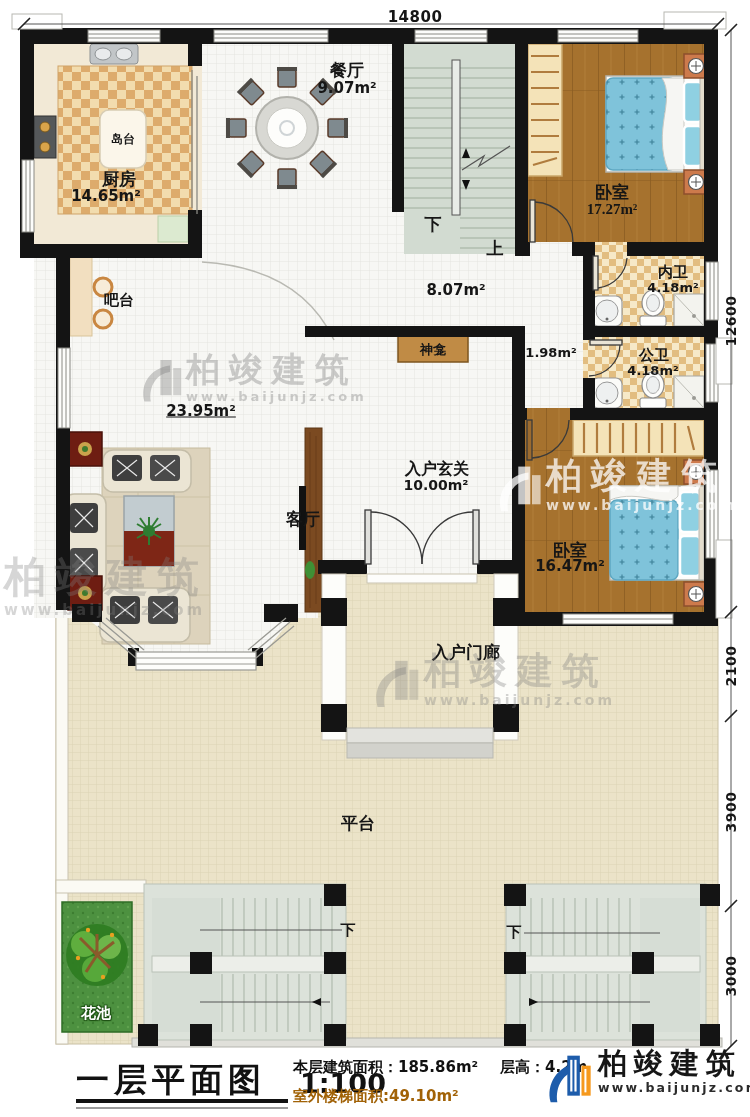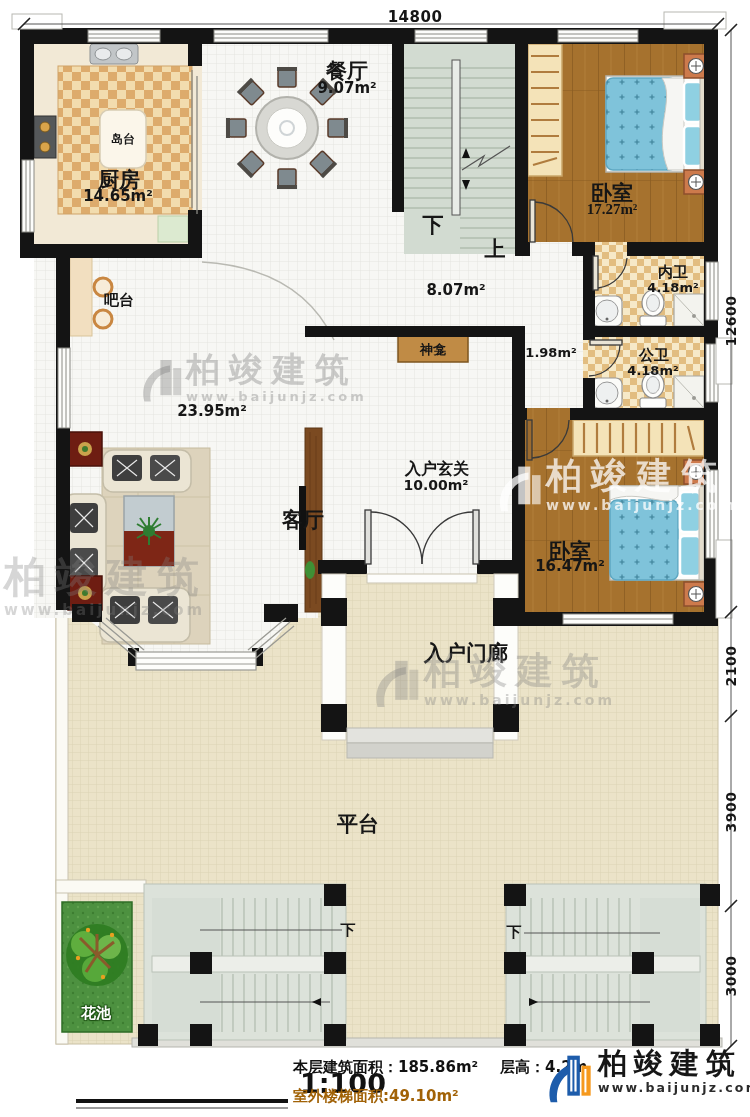--- a/index.html
+++ b/index.html
@@ -2,21 +2,21 @@
 <html><head>
 <meta charset="utf-8">
 <style>
   html,body{margin:0;padding:0;background:#ffffff;}
   #stage{position:relative;width:750px;height:1117px;background:#ffffff;overflow:hidden;
          font-family:"DejaVu Sans",sans-serif;}
   #planSvg{position:absolute;left:0;top:0;}
   .lbl{position:absolute;transform:translate(-50%,-50%);font-weight:bold;color:#161616;
        white-space:nowrap;line-height:1;}
   .lbl.vert{transform:translate(-50%,-50%) rotate(-90deg);}
-  .f17{font-size:21px;} .f16{font-size:16px;} .f15{font-size:15px;}
+  .f17{font-size:17px;font-family:Liberation Mono, monospace;} .f16{font-size:16px;} .f15{font-size:15px;}
   .f14{font-size:14px;} .f13{font-size:13px;} .f12{font-size:12px;}
   .dim{font-size:14px;letter-spacing:.5px;}
   .flower-lbl{color:#ffffff;text-shadow:-1px -1px 1px #1e5214,1px -1px 1px #1e5214,
               -1px 1px 1px #1e5214,1px 1px 1px #1e5214;}
   
   .wm{position:absolute;display:flex;align-items:flex-start;pointer-events:none;}
   .wm .wm-name{font-weight:bold;letter-spacing:9px;line-height:1;}
   .wm .wm-site{font-weight:bold;letter-spacing:3px;margin-top:3px;}
   .wm-gray{color:rgba(125,125,125,.38);}
   .wm-white{color:rgba(255,255,255,.75);}
@@ -482,35 +482,35 @@
 
 <div class="lbl dim" style="left:415px;top:17px;font-size:15px;">14800</div>
 <div class="lbl vert dim" style="left:731px;top:321px;">12600</div>
 <div class="lbl vert dim" style="left:731px;top:666px;">2100</div>
 <div class="lbl vert dim" style="left:731px;top:812px;">3900</div>
 <div class="lbl vert dim" style="left:731px;top:976px;">3000</div>
 
 <div class="lbl f17" style="left:347px;top:71px;">餐厅</div>
 <div class="lbl f15" style="left:347px;top:88px;">9.07m²</div>
 <div class="lbl f17" style="left:119px;top:180px;">厨房</div>
-<div class="lbl f15" style="left:118px;top:196px;text-align:right;">14.65m²</div>
+<div class="lbl f15" style="left:106px;top:196px;text-align:right;">14.65m²</div>
 <div class="lbl f12" style="left:123px;top:139px;">岛台</div>
 <div class="lbl f15" style="left:119px;top:300px;">吧台</div>
 <div class="lbl f17" style="left:433px;top:225px;">下</div>
 <div class="lbl f17" style="left:495px;top:249px;">上</div>
 <div class="lbl f17" style="left:612px;top:193px;">卧室</div>
 <div class="lbl f15" style="left:612px;top:209px;font-family:Liberation Serif, serif;">17.27m²</div>
 <div class="lbl f15" style="left:673px;top:272px;">内卫</div>
 <div class="lbl f13" style="left:673px;top:287px;">4.18m²</div>
 <div class="lbl f15" style="left:456px;top:290px;">8.07m²</div>
 <div class="lbl f15" style="left:654px;top:355px;">公卫</div>
 <div class="lbl f13" style="left:653px;top:370px;">4.18m²</div>
 <div class="lbl f13" style="left:551px;top:352px;">1.98m²</div>
 <div class="lbl f13" style="left:433px;top:349px;">神龛</div>
-<div class="lbl f15" style="left:212px;top:411px;">23.95m²</div>
+<div class="lbl f15" style="left:201px;top:411px;text-decoration:underline;">23.95m²</div>
 <div class="lbl f17" style="left:256px;top:520px;margin-left:47px;">客厅</div>
 <div class="lbl f16" style="left:437px;top:469px;">入户玄关</div>
 <div class="lbl f14" style="left:436px;top:485px;">10.00m²</div>
 <div class="lbl f17" style="left:570px;top:551px;">卧室</div>
 <div class="lbl f15" style="left:570px;top:566px;">16.47m²</div>
 <div class="lbl f17" style="left:428px;top:653px;margin-left:38px;">入户门廊</div>
 <div class="lbl f17" style="left:358px;top:824px;">平台</div>
 <div class="lbl f15 flower-lbl" style="left:96px;top:1013px;">花池</div>
 <div class="lbl f15" style="left:348px;top:930px;">下</div>
 <div class="lbl f15" style="left:514px;top:932px;">下</div>
@@ -553,20 +553,21 @@
     <path d="M8 62 C2 40 16 20 40 17 L40 25 C24 27 13 42 16 62 Z" fill="currentColor"></path>
     <rect x="28" y="10" width="14" height="44" fill="currentColor"></rect>
     <rect x="44" y="20" width="10" height="34" fill="currentColor" opacity=".8"></rect>
   </svg>
   <div class="wm-text">
     <div class="wm-name" style="font-size:37px;">柏竣建筑</div>
     <div class="wm-site" style="font-size:14px;">www.baijunjz.com</div>
   </div>
 </div>
 
+<div class="tb-title">一层平面图</div>
 <div class="tb-rule1"></div>
 <div class="tb-rule2"></div>
 <div class="tb-scale">1:100</div>
 <div class="tb-line1">
   <span>本层建筑面积：185.86m²</span><span class="gap"></span><span>层高：4.2m</span>
 </div>
 <div class="tb-line2">室外楼梯面积:49.10m²</div>
 
 <div class="logo">
   <svg width="50" height="62" viewBox="0 0 60 72">

